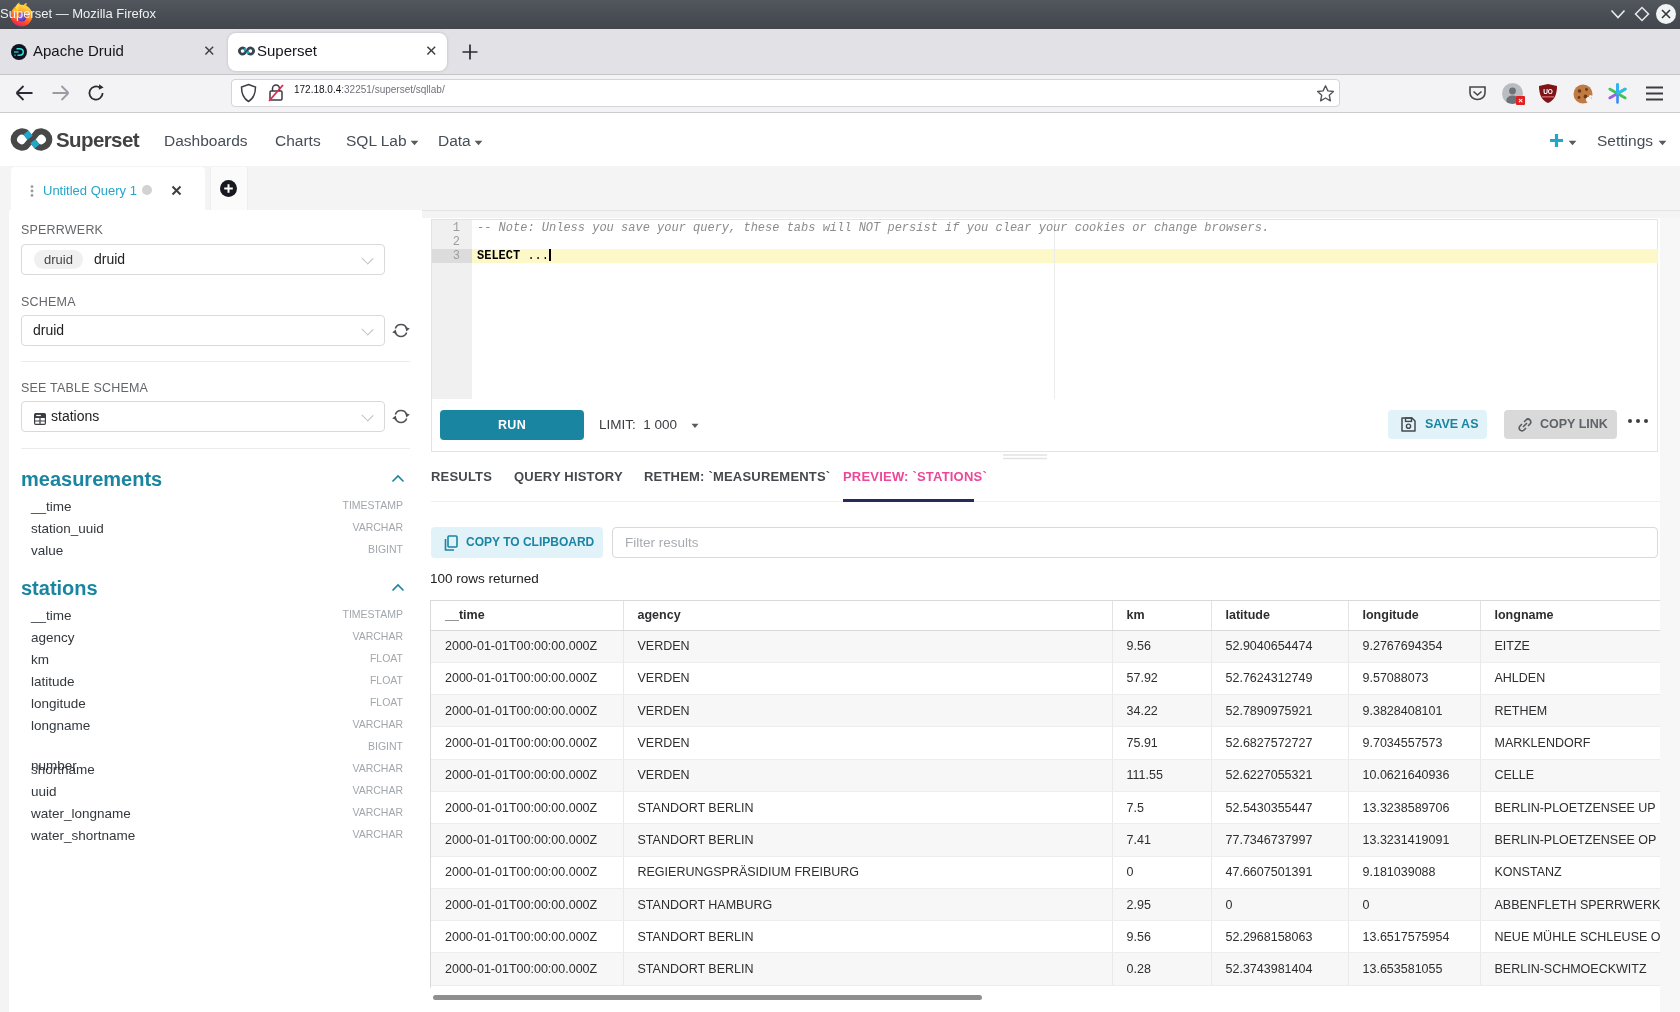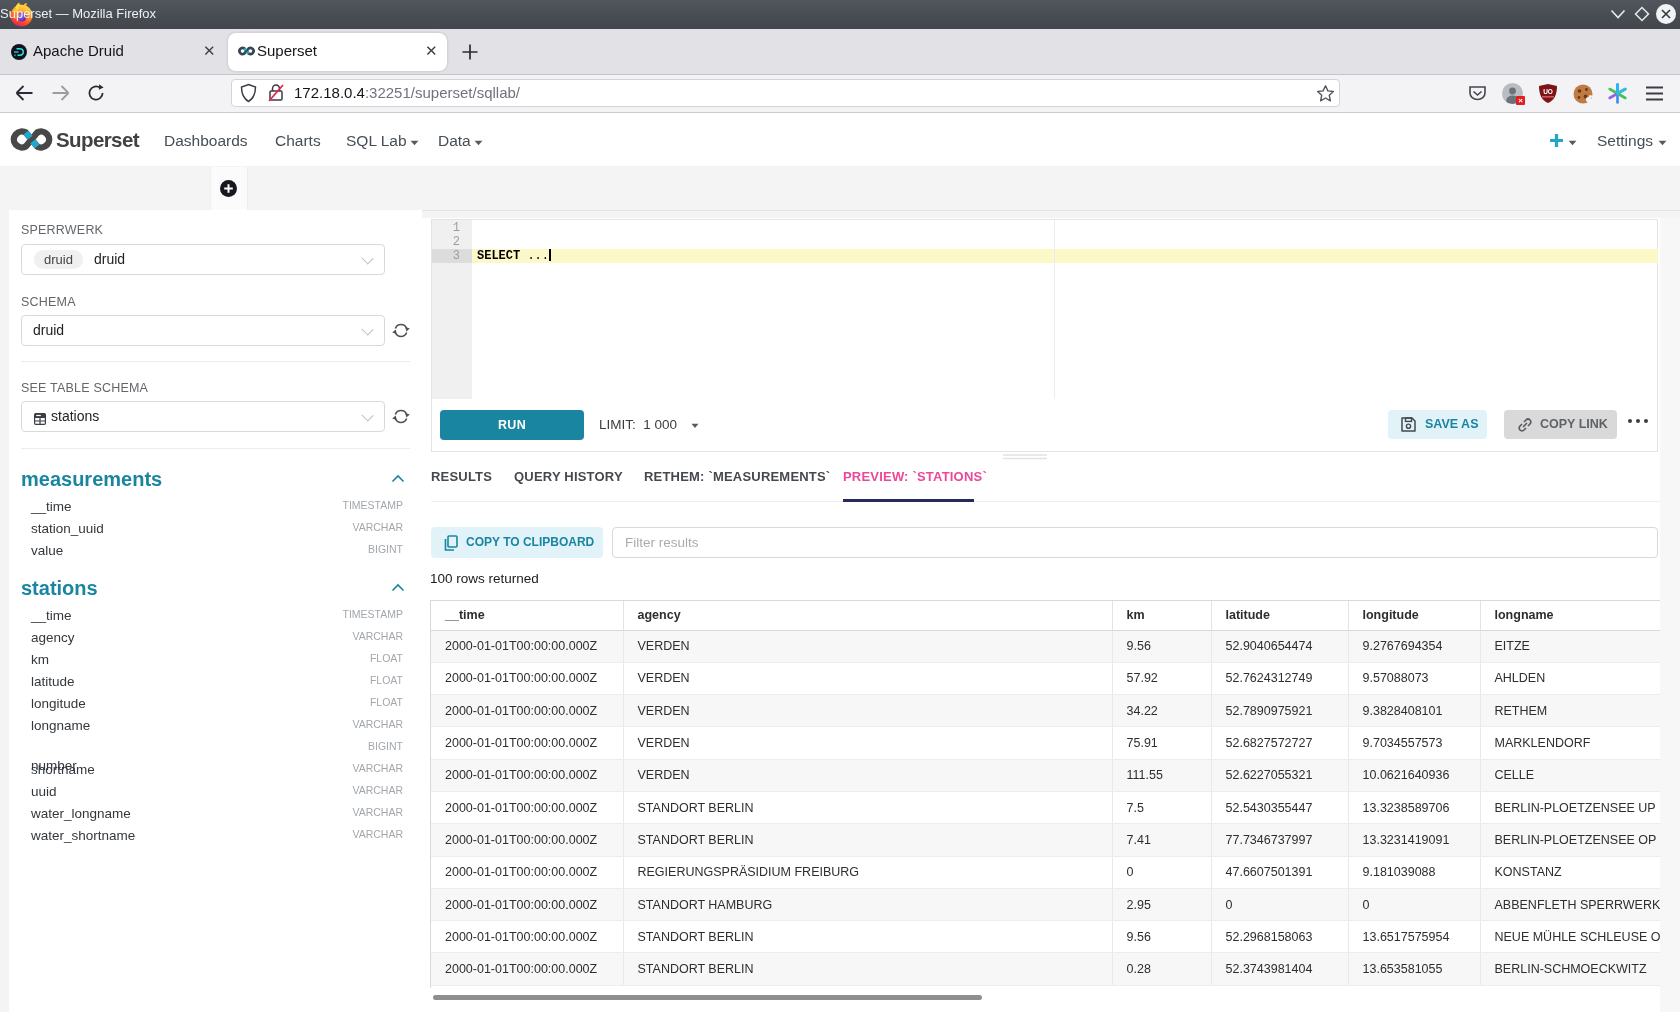--- a/index.html
+++ b/index.html
@@ -159,21 +159,21 @@
     </svg>
   <div class="abs" id="urlbox"></div>
   <svg class="abs" style="left:240px;top:83px;" width="17" height="20" viewBox="0 0 17 20">
       <path d="M8.5 1.5 L15.5 4 C15.5 11 13.5 15.5 8.5 18.5 C3.5 15.5 1.5 11 1.5 4 Z" fill="none" stroke="#3c3c44" stroke-width="1.5"></path>
     </svg>
   <svg class="abs" style="left:267px;top:82px;" width="18" height="22" viewBox="0 0 18 22">
       <rect x="3" y="9" width="12" height="9" rx="1.2" fill="none" stroke="#3c3c44" stroke-width="1.5"></rect>
       <path d="M5.5 9 V6.5 A3.5 3.5 0 0 1 12.5 6.5 V9" fill="none" stroke="#3c3c44" stroke-width="1.5"></path>
       <path d="M2 19 L16 3" stroke="#e22850" stroke-width="1.8"></path>
     </svg>
-  <div class="abs" style="left:294px;top:84px;font-size:15px;color:#15141a;">172.18.0.4<span style="color:#72727e;">:32251/superset/sqllab/</span></div>
+  <div class="abs" style="left:294px;top:84px;font-size:10px;color:#15141a;">172.18.0.4<span style="color:#72727e;">:32251/superset/sqllab/</span></div>
   <svg class="abs" style="left:1316px;top:84px;" width="19" height="19" viewBox="0 0 19 19">
       <path d="M9.5 1.8 L11.9 6.9 L17.4 7.5 L13.3 11.3 L14.4 16.8 L9.5 14 L4.6 16.8 L5.7 11.3 L1.6 7.5 L7.1 6.9 Z" fill="none" stroke="#55555f" stroke-width="1.4" stroke-linejoin="round"></path>
     </svg>
   <svg class="abs" style="left:1467px;top:84px;" width="21" height="20" viewBox="0 0 21 20">
       <path d="M3 3 H18 V9 A7.5 6.5 0 0 1 3 9 Z" fill="none" stroke="#45454d" stroke-width="1.6"></path>
       <path d="M6.5 7.5 L10.5 11 L14.5 7.5" fill="none" stroke="#45454d" stroke-width="1.6"></path>
     </svg>
   <div class="abs" style="left:1502px;top:83px;width:21px;height:21px;border-radius:50%;background:#b9bcc0;overflow:hidden;">
     <svg width="21" height="21" viewBox="0 0 21 21">
         <circle cx="10.5" cy="8" r="3.4" fill="#6d7278"></circle>
@@ -238,20 +238,32 @@
   <svg class="abs" style="left:1568px;top:140px;" width="9" height="6" viewBox="0 0 9 6">
       <path d="M0.6 0.8 L4.5 5.2 L8.4 0.8 Z" fill="#5a5a5e"></path>
     </svg>
   <div class="abs navitem" style="left:1597px;">Settings</div>
   <svg class="abs" style="left:1658px;top:140px;" width="9" height="6" viewBox="0 0 9 6">
       <path d="M0.6 0.8 L4.5 5.2 L8.4 0.8 Z" fill="#5a5a5e"></path>
     </svg>
 
   <div class="abs" id="tabstrip"></div>
   <div class="abs" id="stripline"></div>
+  <div class="abs" id="qtab">
+    <svg style="position:absolute;left:19px;top:18px;" width="4" height="12" viewBox="0 0 4 12">
+        <circle cx="2" cy="1.6" r="1.4" fill="#9a9a9a"></circle>
+        <circle cx="2" cy="6" r="1.4" fill="#9a9a9a"></circle>
+        <circle cx="2" cy="10.4" r="1.4" fill="#9a9a9a"></circle>
+      </svg>
+    <span style="position:absolute;left:32px;top:16px;font-size:13px;color:#27a5c8;">Untitled Query 1</span>
+    <span style="position:absolute;left:131px;top:18px;width:10px;height:10px;border-radius:50%;background:#d2d2d2;"></span>
+    <svg style="position:absolute;left:160px;top:18px;" width="11" height="11" viewBox="0 0 11 11">
+        <path d="M1.5 1.5 L9.5 9.5 M9.5 1.5 L1.5 9.5" stroke="#3f3f3f" stroke-width="2"></path>
+      </svg>
+  </div>
   <div class="abs" id="plustab">
     <div style="position:absolute;left:9px;top:13px;width:17px;height:17px;border-radius:50%;background:#17171f;">
       <svg width="17" height="17" viewBox="0 0 17 17">
           <path d="M8.5 4.2 V12.8 M4.2 8.5 H12.8" stroke="#fff" stroke-width="2"></path>
         </svg>
     </div>
   </div>
 
   <div class="abs" id="leftgutter"></div>
   <div class="abs" id="sidebar"></div>
@@ -373,20 +385,21 @@
     </div>
 
   <div class="abs" id="editor">
     <div class="abs" id="gutter"></div>
     <div class="abs" id="hlgutter"></div>
     <div class="abs" id="hlline"></div>
     <div class="abs" id="printmargin"></div>
     <div class="abs" style="left:0;top:0;width:40px;color:#9d9d9d;font:12px/14px 'Liberation Mono', monospace;text-align:right;">
         <div style="padding:1px 12px 0 0;">1<br>2<br>3</div>
       </div>
+    <div class="codeline" style="top:1px;color:#8c8c8c;font-style:italic;">-- Note: Unless you save your query, these tabs will NOT persist if you clear your cookies or change browsers.</div>
     <div class="codeline" style="top:29px;color:#000;"><b>SELECT</b> ...<span style="display:inline-block;width:2px;height:12px;background:#000;vertical-align:-2px;"></span></div>
   </div>
   <div class="abs" id="toolbar">
     <div class="abs" id="runbtn">RUN</div>
     <div class="abs" style="left:167px;top:18px;font-size:13.5px;color:#3e3e42;">LIMIT: &nbsp;1 000</div>
     <svg class="abs" style="left:259px;top:24px;" width="8" height="6" viewBox="0 0 8 6">
         <path d="M0.5 0.8 L4 5 L7.5 0.8 Z" fill="#5a5a5e"></path>
       </svg>
     <div class="abs" id="saveas">
       <svg style="position:absolute;left:12px;top:6px;" width="17" height="17" viewBox="0 0 17 17">

